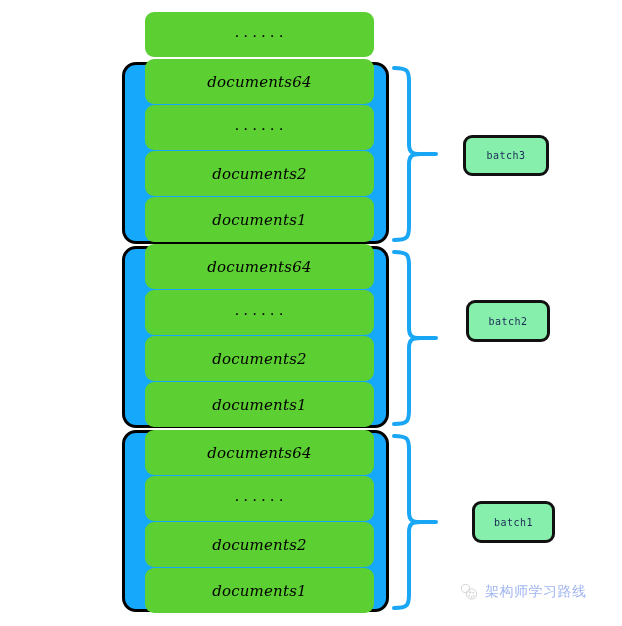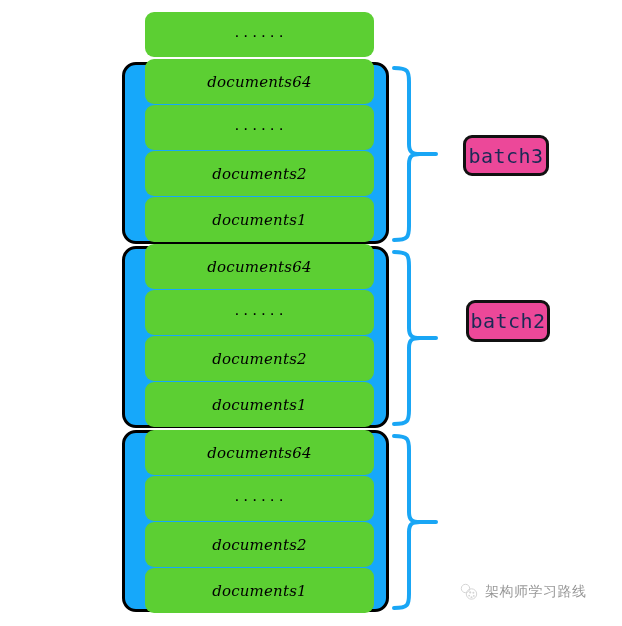--- a/index.html
+++ b/index.html
@@ -73,29 +73,29 @@
     z-index: 6;
   }
   .brace.b3 { top: 66px;  height: 176px; }
   .brace.b2 { top: 250px; height: 176px; }
   .brace.b1 { top: 434px; height: 176px; }
   .brace svg { display: block; width: 100%; height: 100%; overflow: visible; }
 
   
   .batch-label {
     position: absolute;
-    background: #ec4899;
+    background: #86efac;
     border: 3px solid #111111;
     border-radius: 9px;
     box-sizing: border-box;
     display: flex;
     align-items: center;
     justify-content: center;
     font-family: "DejaVu Sans Mono", monospace;
-    font-size: 20px;
+    font-size: 10px;
     color: #1A2A55;
     letter-spacing: 0.5px;
     z-index: 7;
   }
   .batch-label.l3 { left: 463px; top: 135px; width: 86px; height: 41px; }
   .batch-label.l2 { left: 466px; top: 300px; width: 84px; height: 42px; }
   .batch-label.l1 { left: 472px; top: 501px; width: 83px; height: 42px; }
 
   
   #watermark {
@@ -111,21 +111,21 @@
   #watermark .wm-logo {
     width: 20px;
     height: 20px;
     position: relative;
     flex: 0 0 auto;
   }
   #watermark .wm-logo svg { display: block; }
   #watermark .wm-text {
     font-family: "DejaVu Sans", sans-serif;
     font-size: 14px;
-    color: #000000;
+    color: #1d4ed8;
     white-space: nowrap;
     letter-spacing: 0.5px;
   }
 </style>
 </head>
 <body>
 
 <div id="diagram">
 
   <div class="doc-row" style="top:12px;">
@@ -199,20 +199,23 @@
     <span>documents1</span>
   </div>
 
   <div class="brace b1">
     <svg viewBox="0 0 46 176" preserveAspectRatio="none" aria-hidden="true">
       <path d="M 2 2 C 16 2, 17 5, 17 16 L 17 78 C 17 86, 20 88, 28 88 C 20 88, 17 90, 17 98 L 17 160 C 17 171, 16 174, 2 174" fill="none" stroke="#19A6F5" stroke-width="4" stroke-linecap="round"></path>
       <path d="M 28 88 L 44 88" fill="none" stroke="#19A6F5" stroke-width="4" stroke-linecap="round"></path>
     </svg>
   </div>
 
+  <div class="batch-label l1">
+    <span>batch1</span>
+  </div>
 
   <div id="watermark">
     <span class="wm-logo">
       <svg width="20" height="20" viewBox="0 0 20 20" aria-hidden="true">
         <circle cx="6.5" cy="6.5" r="4.2" fill="none" stroke="#9a9a9a" stroke-width="1"></circle>
         <circle cx="12.5" cy="12" r="5.2" fill="none" stroke="#9a9a9a" stroke-width="1"></circle>
         <circle cx="11.2" cy="10.4" r="1.1" fill="#9a9a9a"></circle>
         <circle cx="14.4" cy="10.8" r="1.0" fill="#9a9a9a"></circle>
         <circle cx="10.2" cy="13.6" r="0.9" fill="#9a9a9a"></circle>
         <circle cx="14.8" cy="13.9" r="0.9" fill="#9a9a9a"></circle>

